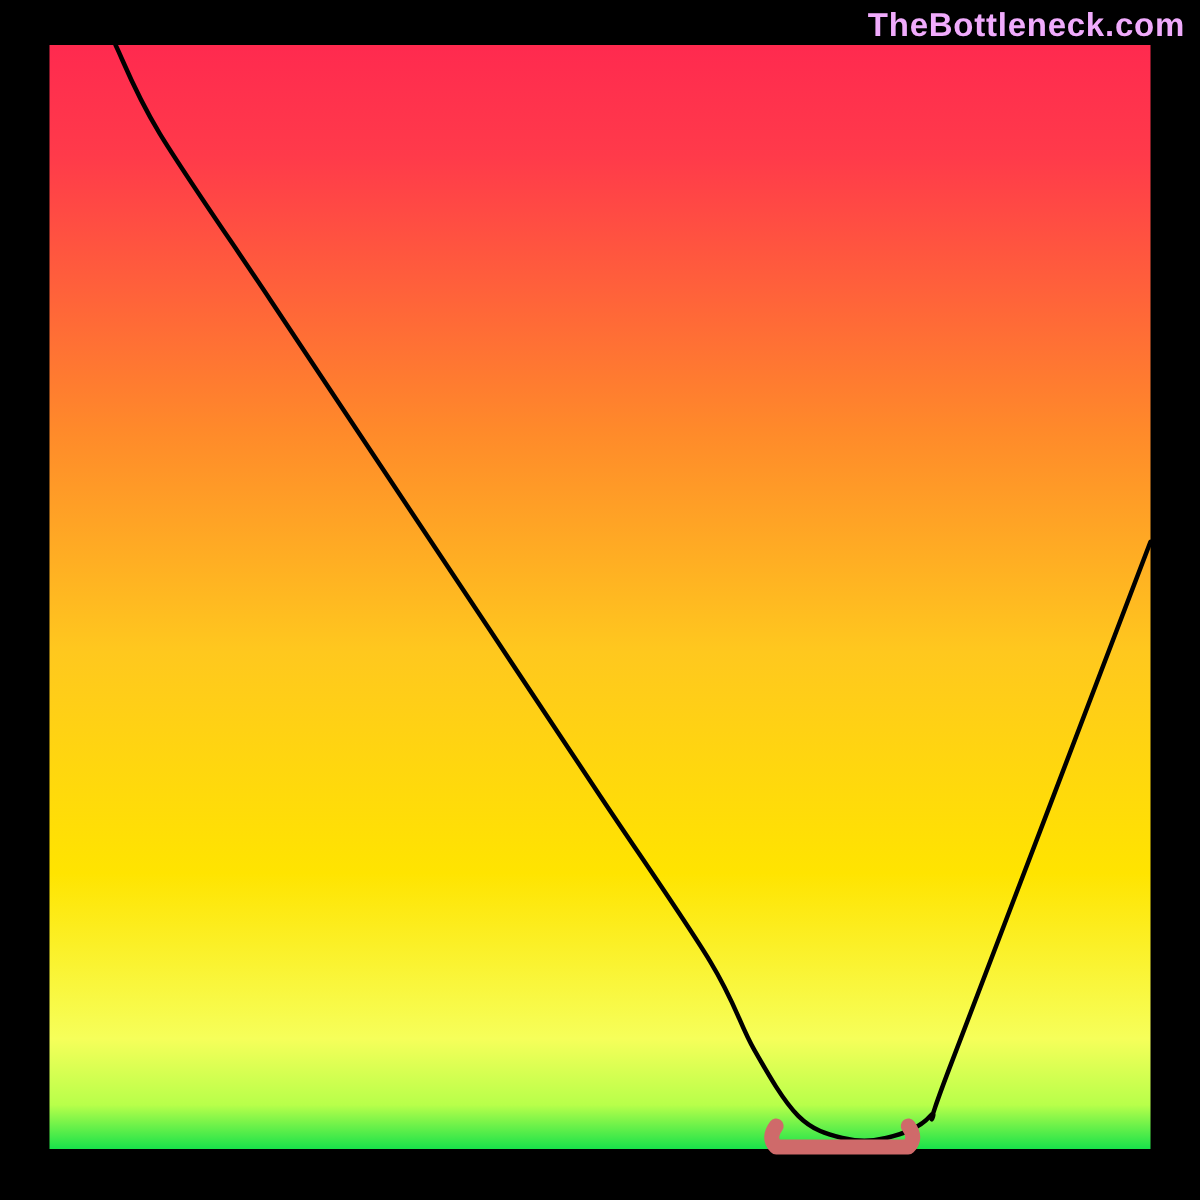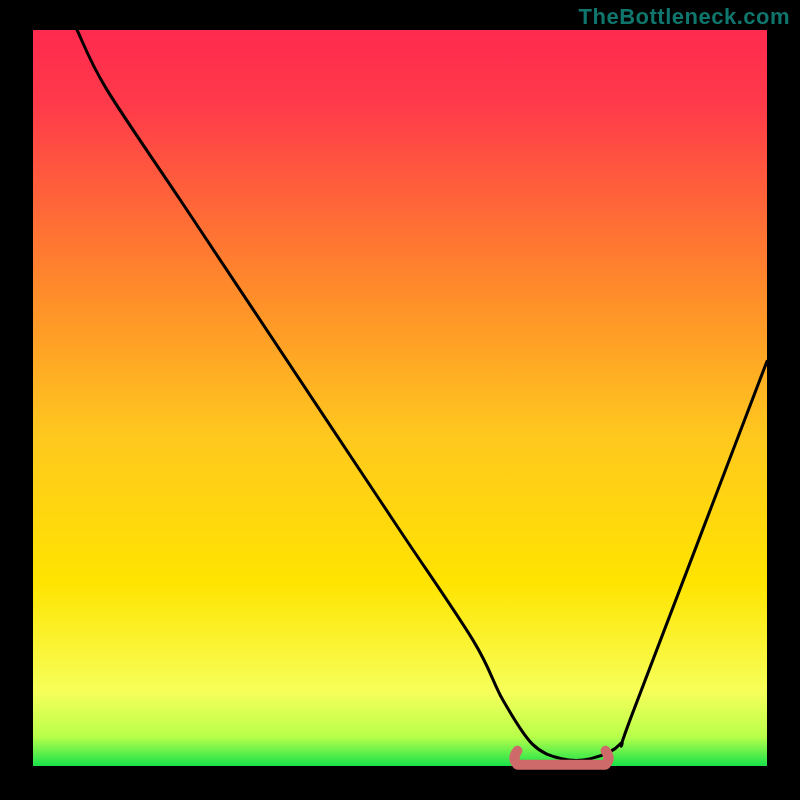--- a/index.html
+++ b/index.html
@@ -15,21 +15,21 @@
     width: 800px;
     height: 800px;
   }
   .watermark {
     position: absolute;
     top: 4px;
     right: 10px;
     font-family: Arial, Helvetica, sans-serif;
     font-size: 22px;
     font-weight: bold;
-    color: #0f766e;
+    color: #f0abfc;
     letter-spacing: 0.5px;
     user-select: none;
   }
   svg {
     position: absolute;
     top: 0;
     left: 0;
   }
 </style>
 </head>

